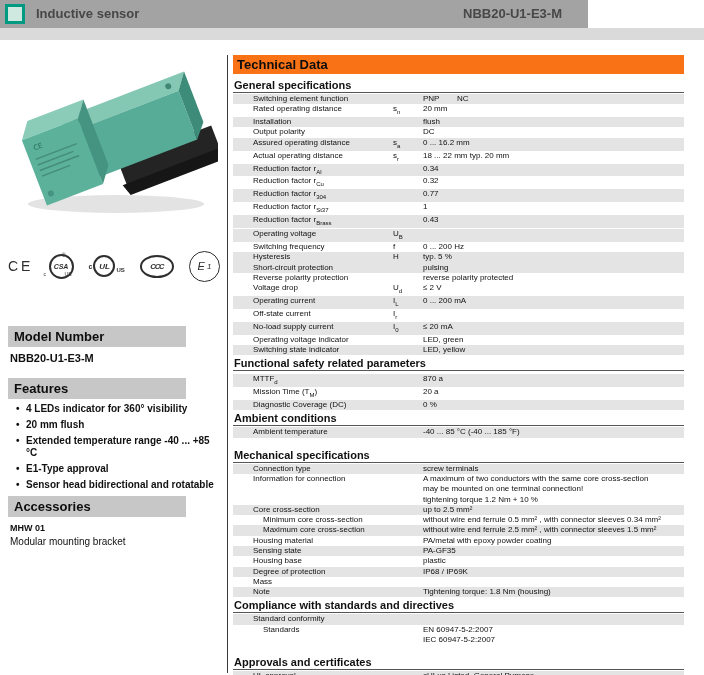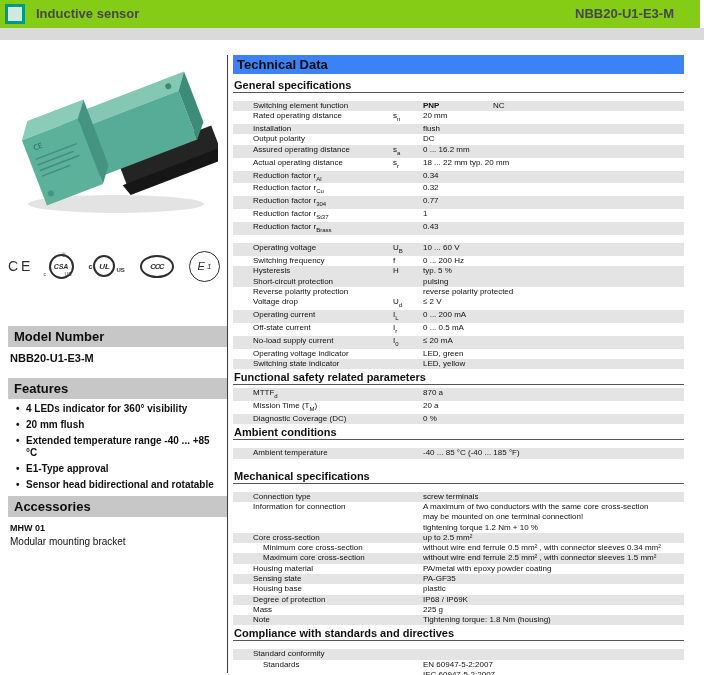--- a/index.html
+++ b/index.html
@@ -1,19 +1,19 @@
 <!DOCTYPE html>
 <html><head>
 <meta charset="utf-8">
 <style>
   html,body{margin:0;padding:0;background:#fff;}
   body{width:704px;height:675px;position:relative;overflow:hidden;
        font-family:"Liberation Sans","DejaVu Sans",sans-serif;color:#111;}
   
-  .topbar{position:absolute;left:0;top:0;width:700px;height:28px;background:#84cc16;}
+  .topbar{position:absolute;left:0;top:0;width:588px;height:28px;background:#a3a3a3;}
   .brand-icon{position:absolute;left:5px;top:4px;width:14px;height:14px;
               background:#cfe9e1;border:3px solid #009982;}
   .topbar-title{position:absolute;left:36px;top:6px;font-size:13px;font-weight:bold;color:#474747;}
   .topbar-model{position:absolute;right:26px;top:6px;font-size:13px;font-weight:bold;color:#474747;}
   .substrip{position:absolute;left:0;top:28px;width:704px;height:12px;background:#dadada;}
   
   .photo{position:absolute;left:8px;top:46px;width:210px;height:184px;background:#fff;}
   .certs{position:absolute;left:8px;top:240px;width:212px;height:52px;
          display:flex;align-items:center;justify-content:space-between;color:#2e2e2e;}
   .cert{display:flex;align-items:center;position:relative;}
@@ -23,49 +23,49 @@
   .cert-csa .cert-badge{width:25px;height:25px;font-size:7px;}
   .cert-csa .cert-reg{position:absolute;top:-2px;right:8px;font-size:5px;}
   .cert-csa .cert-pre{position:absolute;bottom:2px;left:-5px;font-size:5px;}
   .cert-csa .cert-suf{position:absolute;bottom:2px;right:2px;font-size:5px;}
   .cert-ul .cert-pre{font-size:7px;font-weight:bold;margin-right:1px;}
   .cert-ul .cert-badge{width:22px;height:22px;font-size:8px;font-style:italic;text-align:right;}
   .cert-ul .cert-suf{font-size:6px;font-weight:bold;margin-left:1px;align-self:flex-end;margin-bottom:4px;}
   .cert-ccc .cert-badge{width:34px;height:23px;border-radius:50%;font-size:7.5px;letter-spacing:-1px;}
   .cert-e1 .cert-badge{width:31px;height:31px;border-width:1.5px;font-size:11px;font-weight:normal;}
   .cert-e1 .cert-in{font-size:8px;margin-left:2px;}
-  .secbar{position:absolute;left:8px;width:220px;height:21px;line-height:21px;
+  .secbar{position:absolute;left:8px;width:178px;height:21px;line-height:21px;
           background:#c7c7c7;font-size:13px;font-weight:bold;padding-left:6px;box-sizing:border-box;color:#0d0d0d;}
   .bar-model{top:326px;} .bar-features{top:378px;} .bar-accessories{top:496px;}
   .model-value{position:absolute;left:10px;top:352px;font-size:11px;font-weight:bold;}
   .features-list{position:absolute;left:10px;top:403px;width:208px;}
   .feature-item{display:flex;font-size:10px;font-weight:bold;line-height:12px;margin-bottom:4px;}
   .bullet{width:10px;flex-shrink:0;margin-left:6px;}
   .feature-text{flex:1;}
   .acc-name{position:absolute;left:10px;top:523px;font-size:9px;font-weight:bold;}
   .acc-desc{position:absolute;left:10px;top:536px;font-size:10px;}
   
   .rightcol{position:absolute;left:227px;top:55px;width:457px;height:618px;
             border-left:1px solid #3a3a3a;padding-left:5px;box-sizing:border-box;}
-  .td-bar{height:19px;line-height:19px;background:#3b82f6;font-size:13px;font-weight:bold;
+  .td-bar{height:19px;line-height:19px;background:#f97316;font-size:13px;font-weight:bold;
           padding-left:4px;color:#0d0d0d;}
   .sections{margin-top:3px;}
   .td-section-title{font-size:11px;font-weight:bold;border-bottom:1px solid #555;
                     padding:2px 0 1px 1px;}
   .td-section:nth-child(3) .rows{margin-top:3px;}
   .td-section:nth-child(5){margin-top:9px;}
   .td-section:nth-child(7){margin-top:9px;}
-  .rows{margin-top:8px;}
+  .rows{margin-top:1px;}
   .row{display:flex;font-size:8px;line-height:10.3px;padding-left:20px;min-height:10.3px;}
   .row.shaded{background:#e4e4e4;}
   .lbl{width:140px;flex-shrink:0;box-sizing:border-box;}
   .row.ind1 .lbl{padding-left:10px;}
   .sym{width:30px;flex-shrink:0;}
   .val{flex:1;white-space:pre;}
-  .val .col1{display:inline-block;width:70px;font-weight:bold;}
+  .val .col1{display:inline-block;width:34px;}
   sub{font-size:6px;}
 </style>
 </head>
 <body>
 
 <div class="topbar">
   <span class="brand-icon"></span>
   <span class="topbar-title">Inductive sensor</span>
   <span class="topbar-model">NBB20-U1-E3-M</span>
 </div>
@@ -210,21 +210,20 @@
             <span class="sym"></span>
             <span class="val">0.43</span>
           </div>
         </div>
       </div>
       <div class="td-section">
         <div class="rows">
           <div class="row shaded">
             <span class="lbl">Operating voltage</span>
             <span class="sym">U<sub>B</sub></span>
-            <span class="val">10 ... 60 V</span>
           </div>
           <div class="row">
             <span class="lbl">Switching frequency</span>
             <span class="sym">f</span>
             <span class="val">0 ... 200 Hz</span>
           </div>
           <div class="row shaded">
             <span class="lbl">Hysteresis</span>
             <span class="sym">H</span>
             <span class="val">typ. 5 %</span>
@@ -245,21 +244,20 @@
             <span class="val">≤ 2 V</span>
           </div>
           <div class="row shaded">
             <span class="lbl">Operating current</span>
             <span class="sym">I<sub>L</sub></span>
             <span class="val">0 ... 200 mA</span>
           </div>
           <div class="row">
             <span class="lbl">Off-state current</span>
             <span class="sym">I<sub>r</sub></span>
-            <span class="val">0 ... 0.5 mA</span>
           </div>
           <div class="row shaded">
             <span class="lbl">No-load supply current</span>
             <span class="sym">I<sub>0</sub></span>
             <span class="val">≤ 20 mA</span>
           </div>
           <div class="row">
             <span class="lbl">Operating voltage indicator</span>
             <span class="sym"></span>
             <span class="val">LED, green</span>
@@ -347,21 +345,20 @@
             <span class="val">plastic</span>
           </div>
           <div class="row shaded">
             <span class="lbl">Degree of protection</span>
             <span class="sym"></span>
             <span class="val">IP68 / IP69K</span>
           </div>
           <div class="row">
             <span class="lbl">Mass</span>
             <span class="sym"></span>
-            <span class="val">225 g</span>
           </div>
           <div class="row shaded">
             <span class="lbl">Note</span>
             <span class="sym"></span>
             <span class="val">Tightening torque: 1.8 Nm (housing)</span>
           </div>
         </div>
       </div>
       <div class="td-section">
         <div class="td-section-title">Compliance with standards and directives</div>

